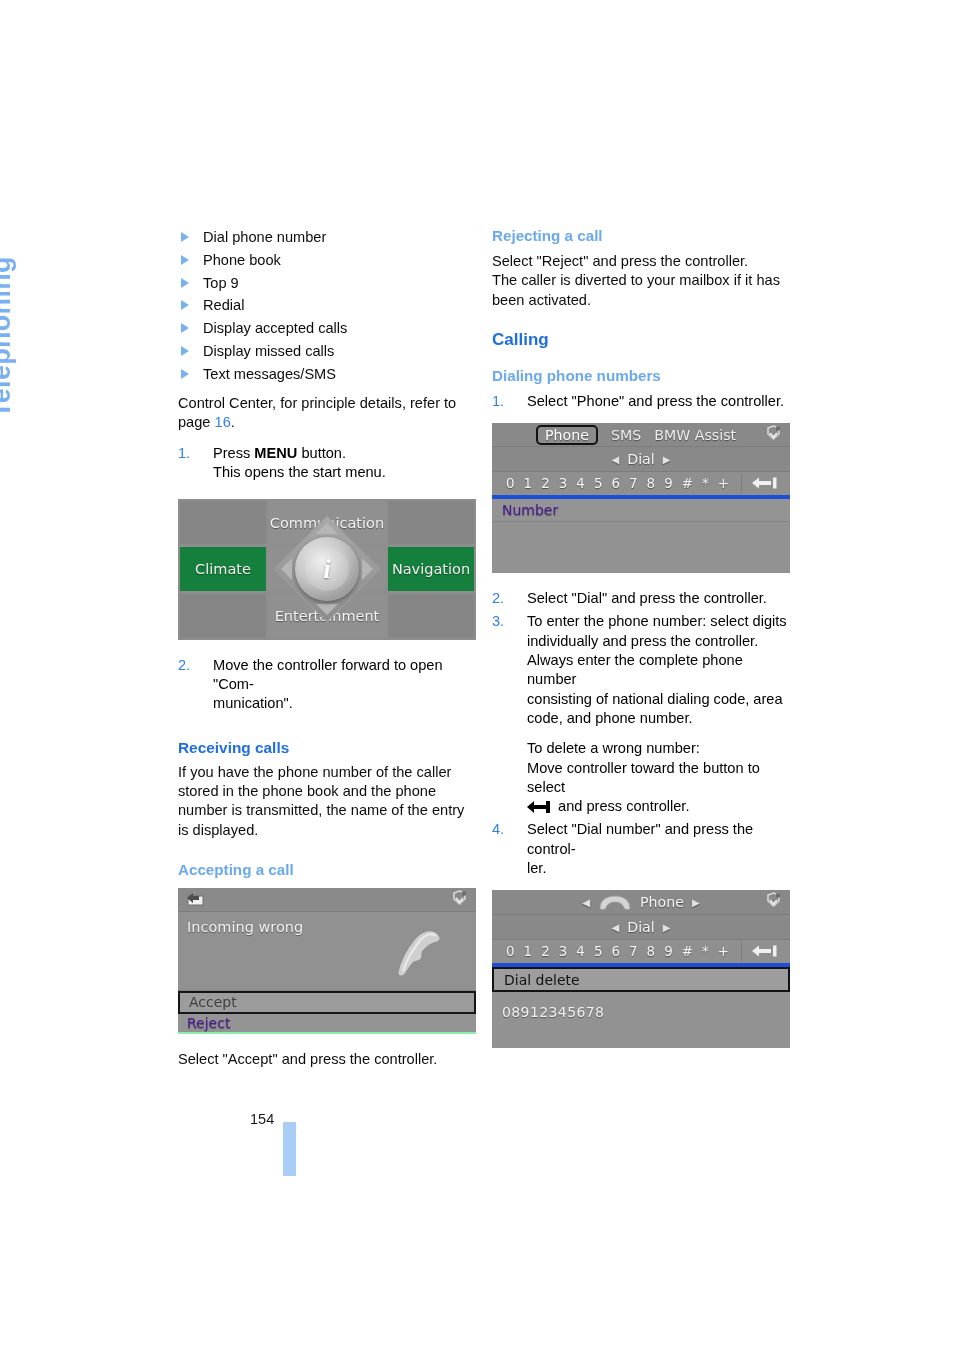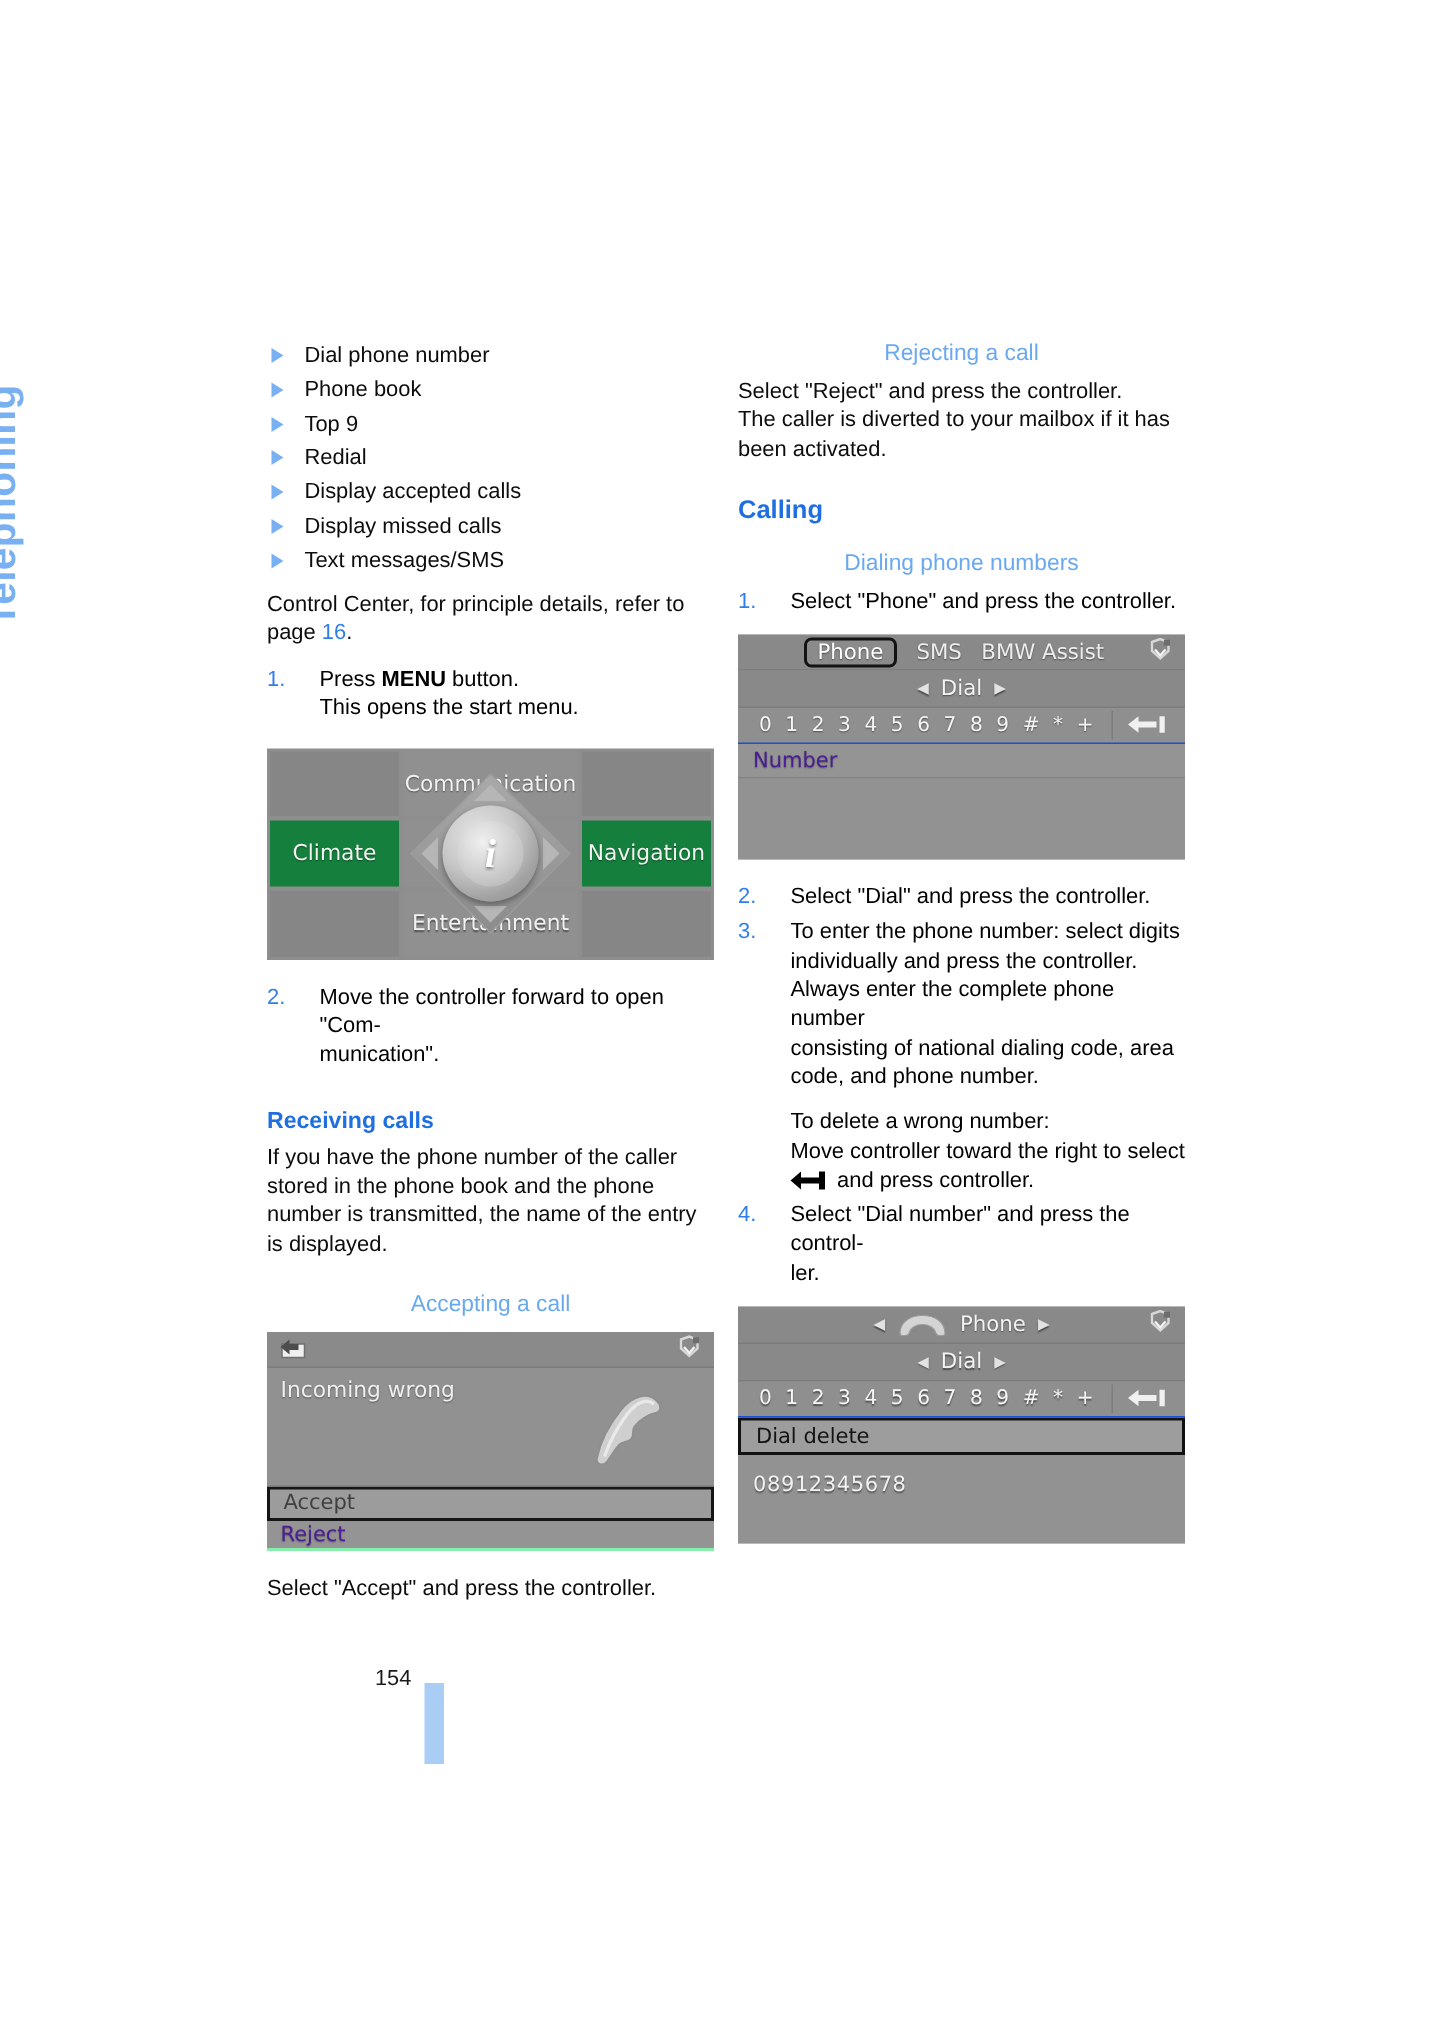--- a/index.html
+++ b/index.html
@@ -67,25 +67,24 @@
 
   h2.head2 {
     font-size: 15.4px;
     font-weight: bold;
     color: #1f6fe0;
     margin: 0;
     line-height: 20px;
   }
   h3.head3 {
     font-size: 15.2px;
-    font-weight: normal;
+    font-weight: bold;
     color: #6ba9ef;
     margin: 0;
     line-height: 20px;
-    text-align: center;
   }
 
   .xref { color: #2f7fe8; }
   .bold { font-weight: bold; }
 
   
   ul.bullets {
     list-style: none;
     margin: 0;
     padding: 0;
@@ -362,21 +361,21 @@
     font-size: 14.2px;
     text-shadow: 0 1px 1px rgba(0,0,0,0.45);
     display: flex;
     align-items: center;
     gap: 8px;
   }
   .ds-caret { color: #e2e2e2; font-size: 10px; }
   .ds-subbar {
     height: 23px;
     background: #8f8f8f;
-    border-bottom: 1px solid #1d4ed8;
+    border-bottom: 4px solid #1d4ed8;
     display: flex;
     align-items: center;
     position: relative;
   }
   .ds-digits {
     color: #f5f5f5;
     font-size: 13.4px;
     letter-spacing: 2.4px;
     margin-left: 14px;
     text-shadow: 0 1px 1px rgba(0,0,0,0.45);
@@ -617,21 +616,21 @@
 
     <div class="step">
       <span class="num">3.</span>
       <span>To enter the phone number: select digits</span>
       <span class="sub">individually and press the controller.</span>
       <span class="sub">Always enter the complete phone number</span>
       <span class="sub">consisting of national dialing code, area</span>
       <span class="sub">code, and phone number.</span>
       <span class="sub" style="height:11px;display:block"></span>
       <span class="sub">To delete a wrong number:</span>
-      <span class="sub">Move controller toward the right to select</span>
+      <span class="sub">Move controller toward the button to select</span>
       <span class="sub"><span class="backarrow-inline"><span class="head"></span><span class="shaft"></span><span class="bar"></span></span><span> and press controller.</span></span>
     </div>
 
     <div class="step-gap"></div>
 
     <div class="step">
       <span class="num">4.</span>
       <span>Select "Dial number" and press the control-</span>
       <span class="sub">ler.</span>
     </div>

